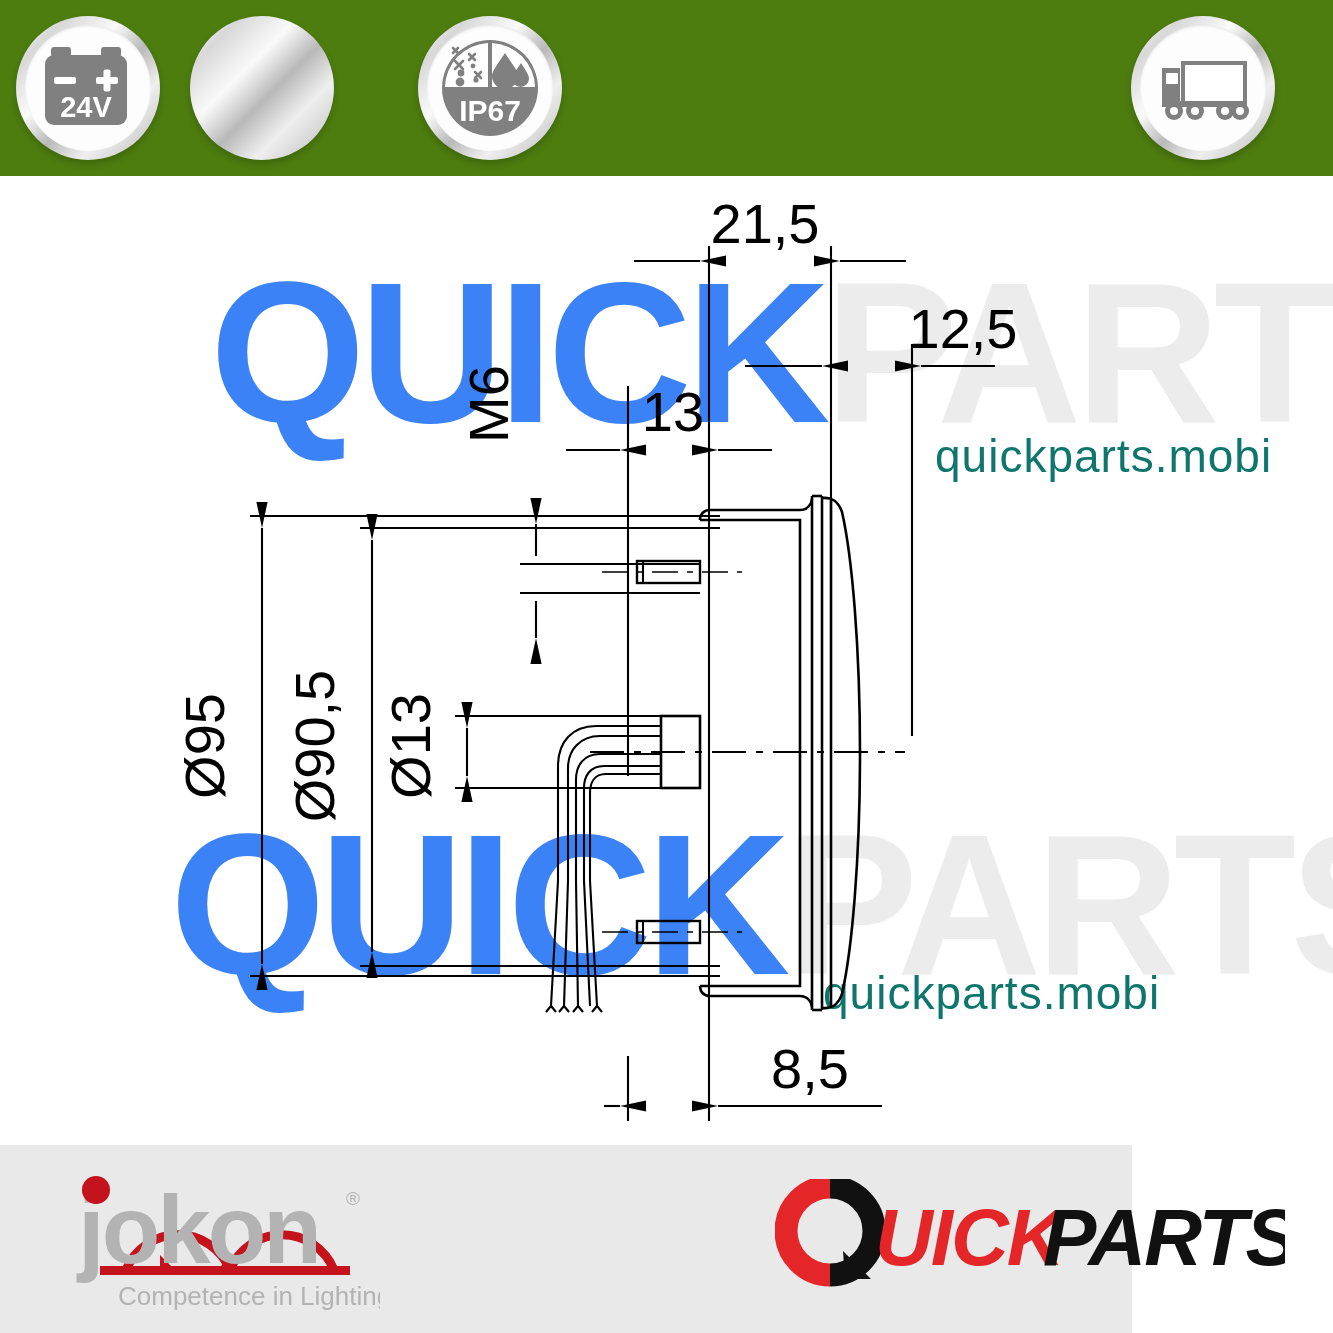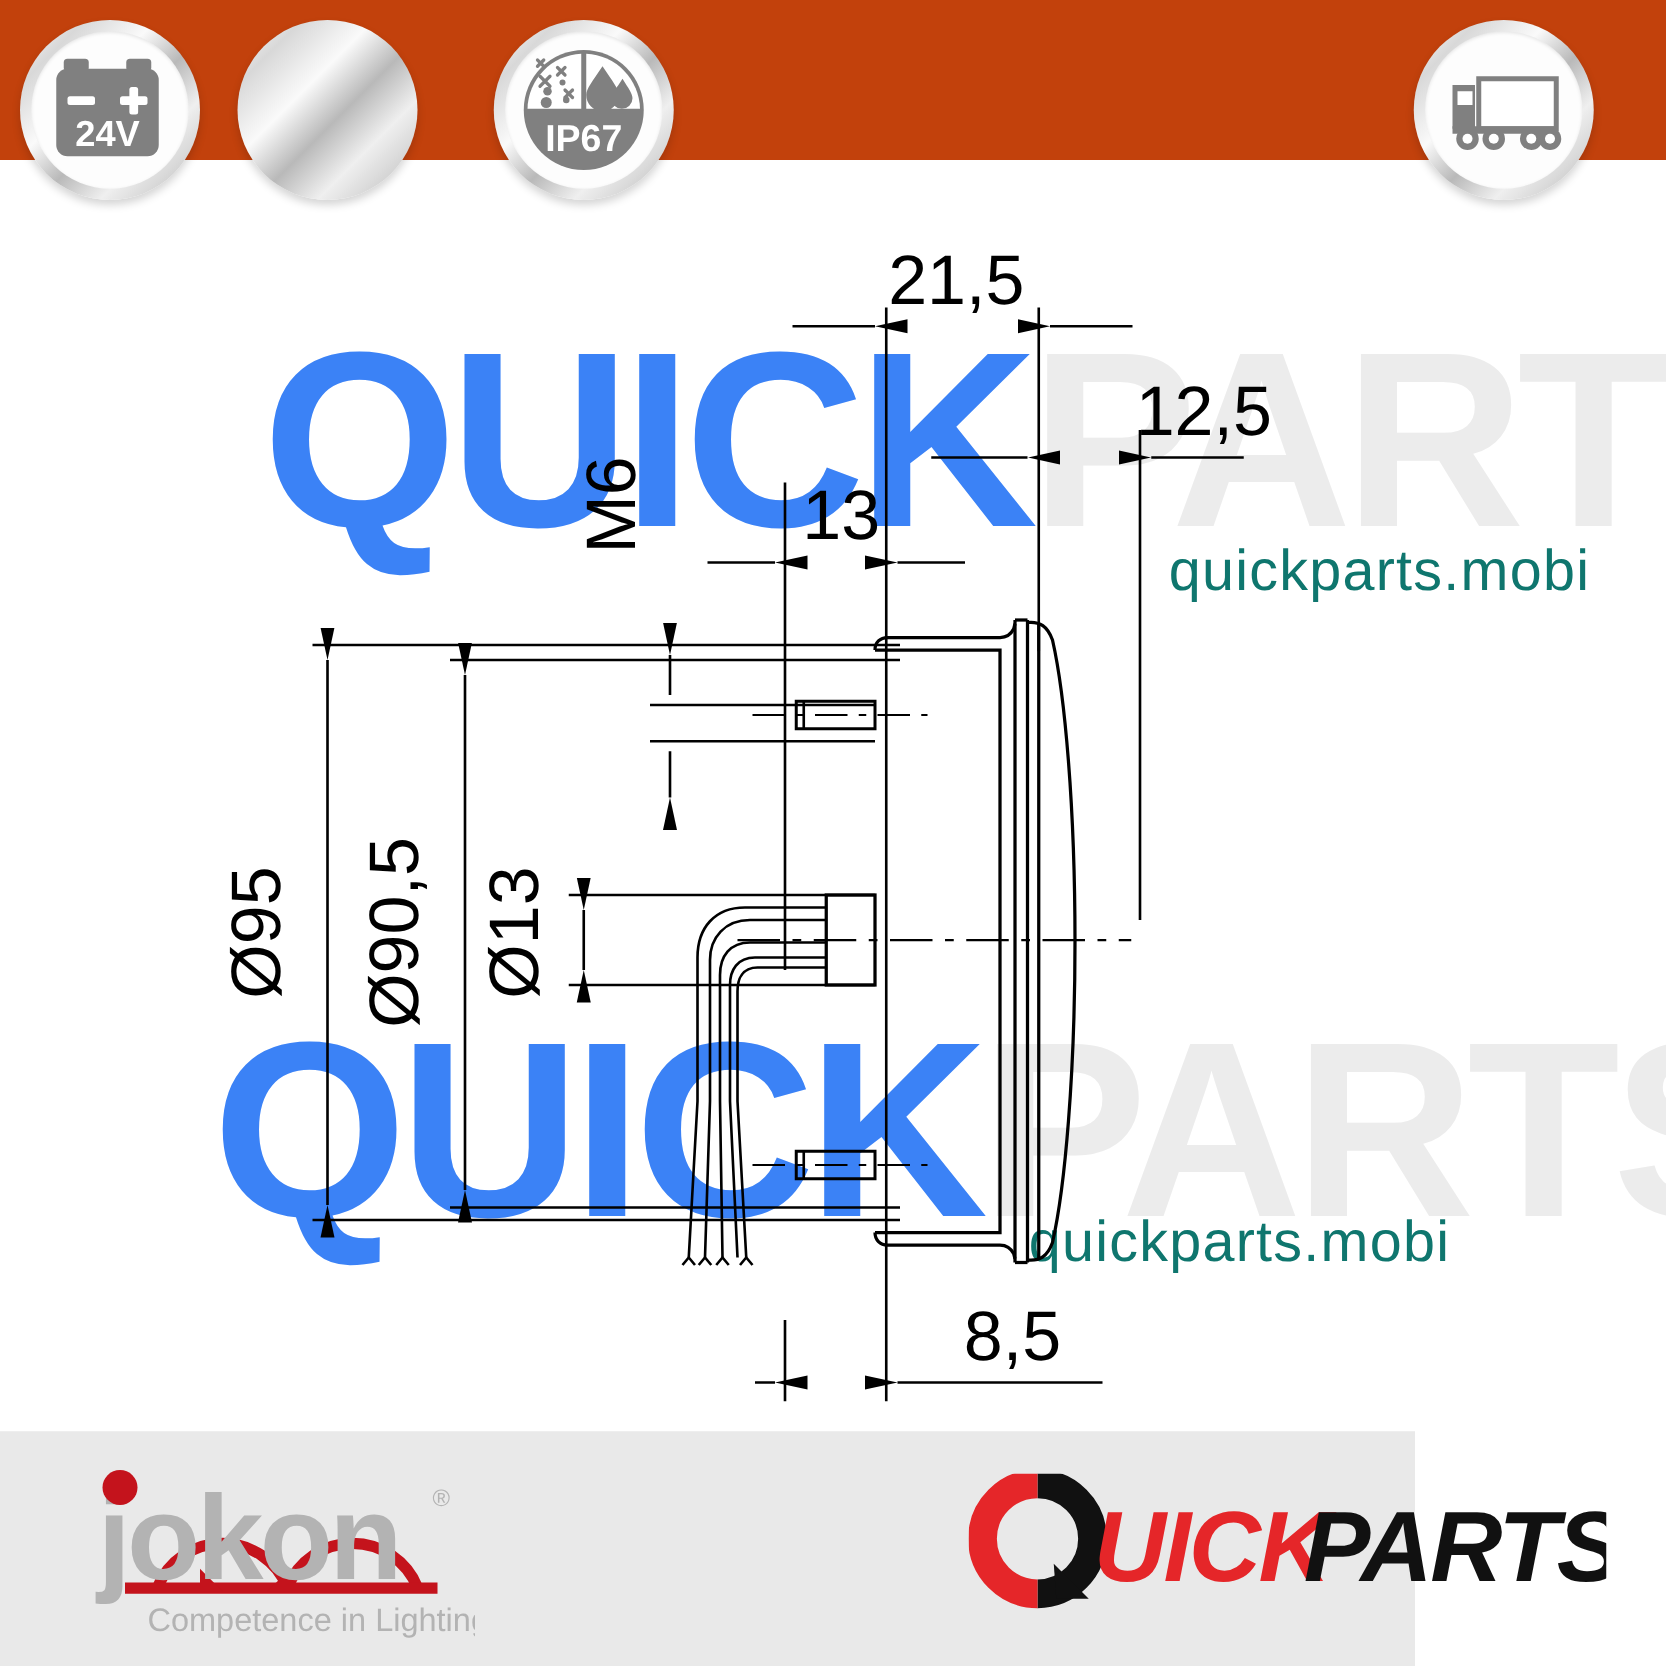--- a/index.html
+++ b/index.html
@@ -8,22 +8,22 @@
     width:1333px;height:1333px;
     background:#ffffff;
     font-family:"Liberation Sans", sans-serif;
     overflow:hidden;
     position:relative;
   }
   .page{position:relative;width:1333px;height:1333px;}
 
   
   .header-band{
-    position:absolute;left:0;top:0;width:1333px;height:128px;
-    background:#c2410c;
+    position:absolute;left:0;top:0;width:1333px;height:176px;
+    background:#4d7c0f;
   }
   .badge{
     position:absolute;top:16px;width:144px;height:144px;
   }
   .badge .ring{
     position:absolute;inset:0;border-radius:50%;
     background:
       linear-gradient(135deg,#ffffff 0%,#d8d8d8 18%,#fafafa 38%,#b9b9b9 55%,#efefef 72%,#cfcfcf 88%,#ffffff 100%);
     box-shadow:0 4px 7px rgba(0,0,0,.17);
   }
@@ -82,21 +82,21 @@
           <rect x="78.5" y="44.5" width="7" height="22" rx="2" fill="#ffffff"></rect>
           <text x="61" y="92" text-anchor="middle" font-family="Liberation Sans, sans-serif" font-size="29" font-weight="bold" fill="#ffffff">24V</text>
         </svg>
       </div>
     </div>
 
     <div class="badge" style="left:190px;">
       <div class="ring"></div>
     </div>
 
-    <div class="badge" style="left:395px;">
+    <div class="badge" style="left:418px;">
       <div class="ring"></div>
       <div class="inner">
         <svg viewBox="0 0 126 126">
           <circle cx="63" cy="63" r="48" fill="#808080"></circle>
           <path d="M18 62 A45 45 0 0 1 61 18 L61 62 Z" fill="#ffffff"></path>
           <path d="M65 18 A45 45 0 0 1 108 62 L65 62 Z" fill="#ffffff"></path>
           <g fill="#808080">
             <circle cx="34" cy="48" r="3.4"></circle>
             <circle cx="46" cy="41" r="2.4"></circle>
             <circle cx="33" cy="57" r="4.4"></circle>

